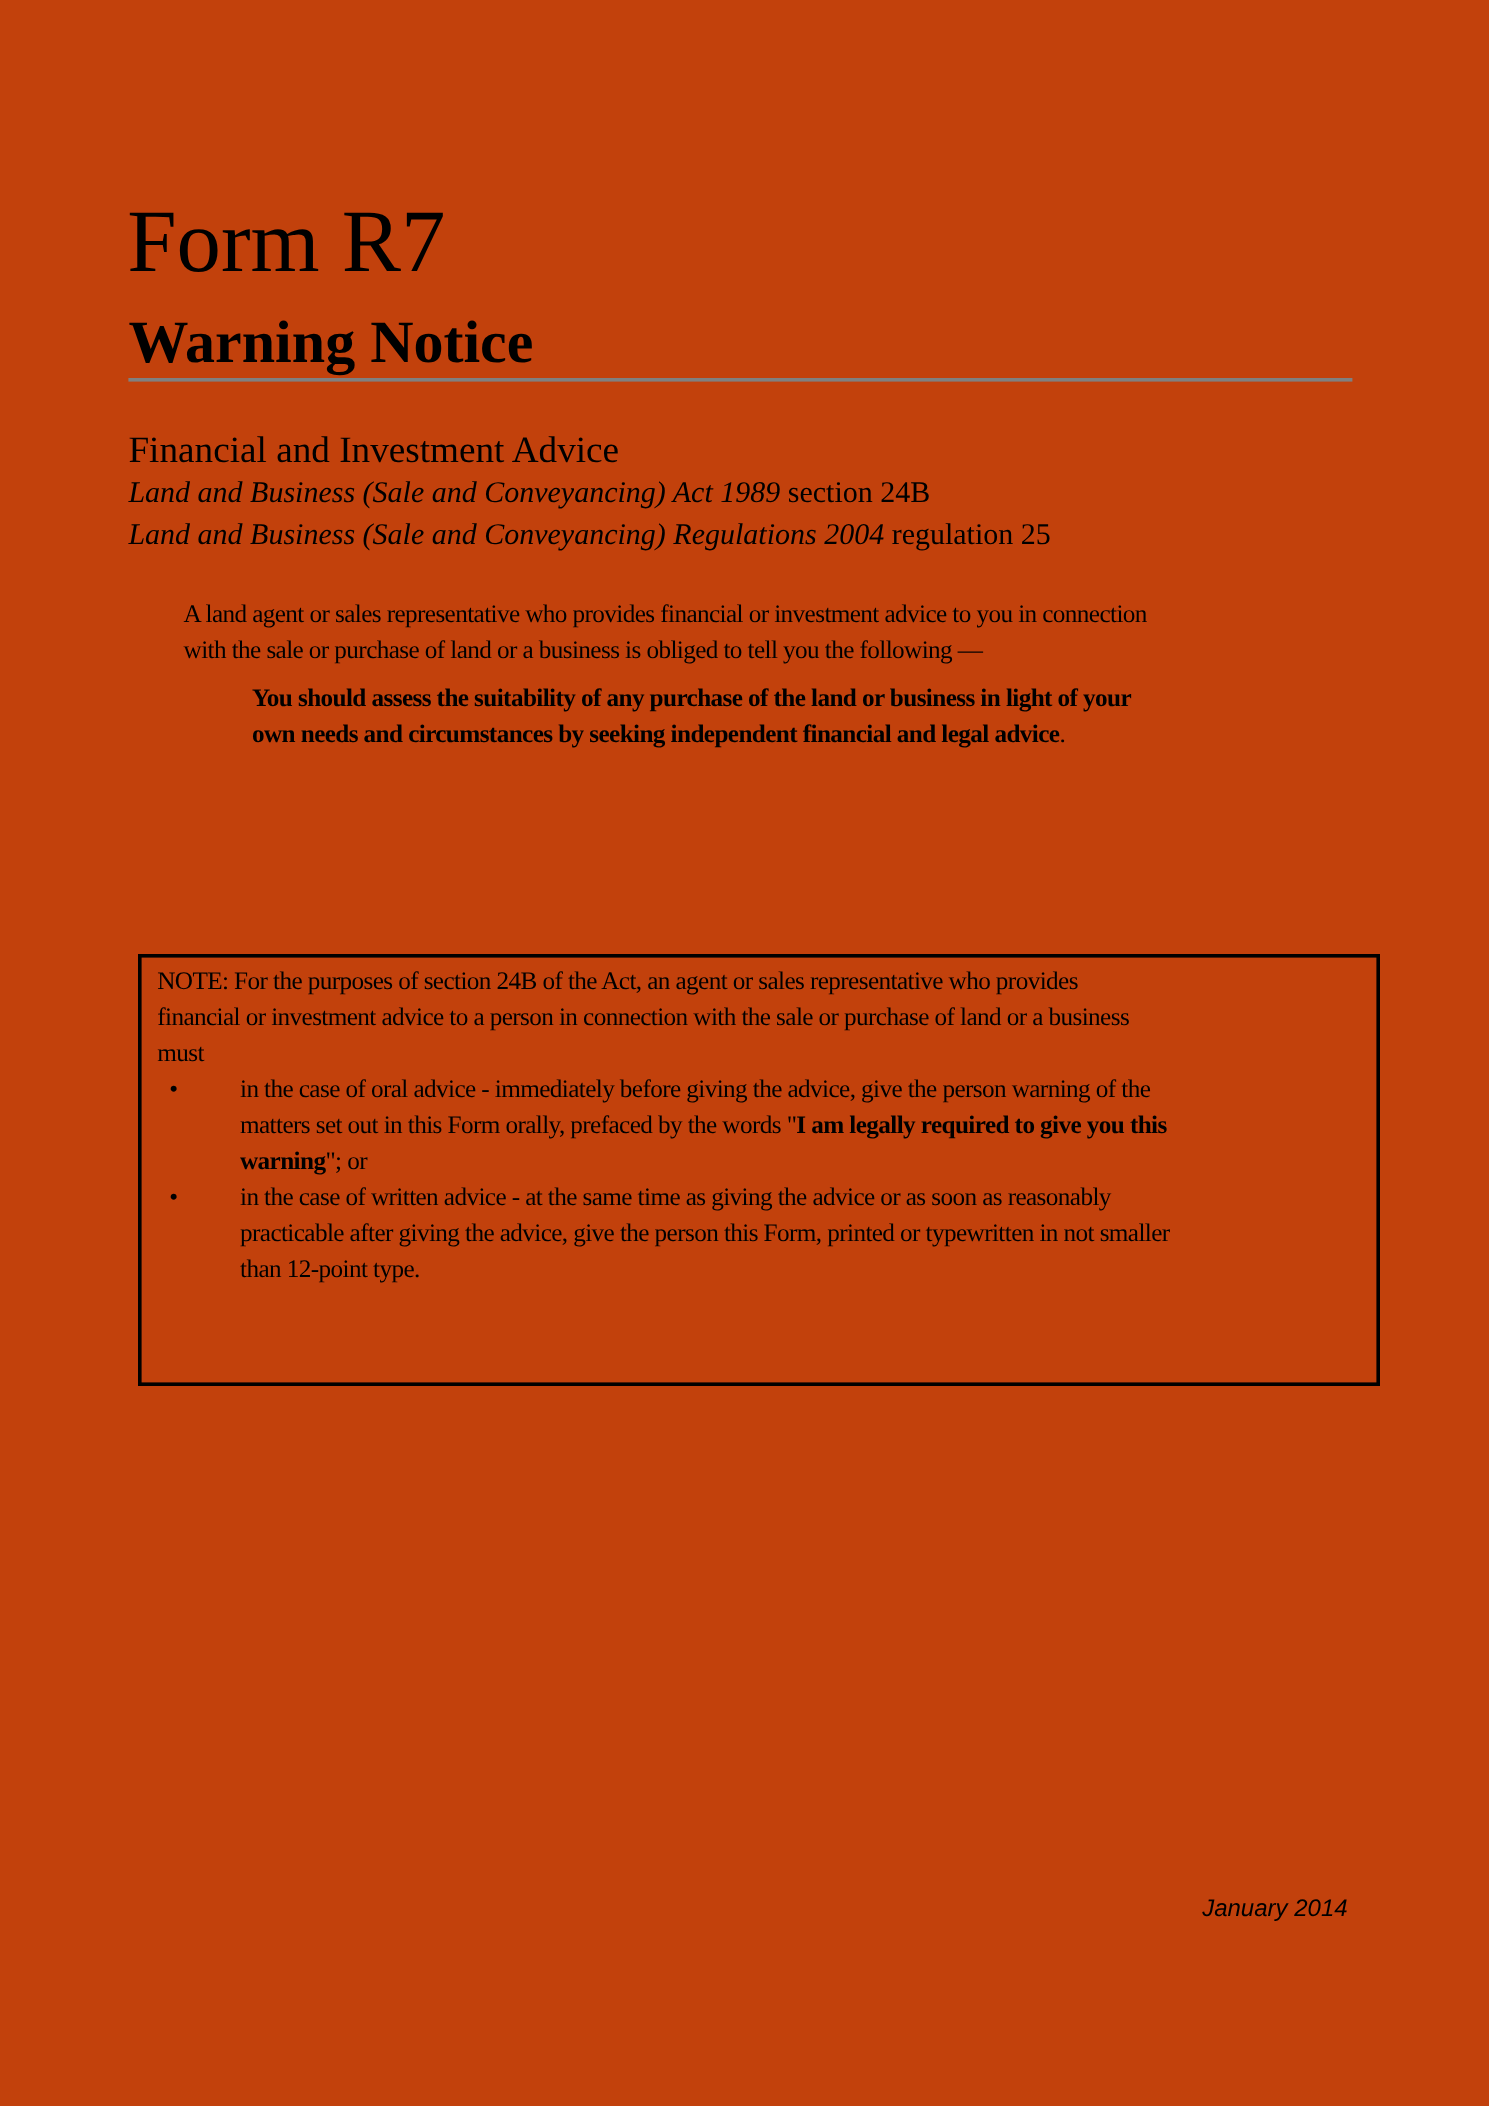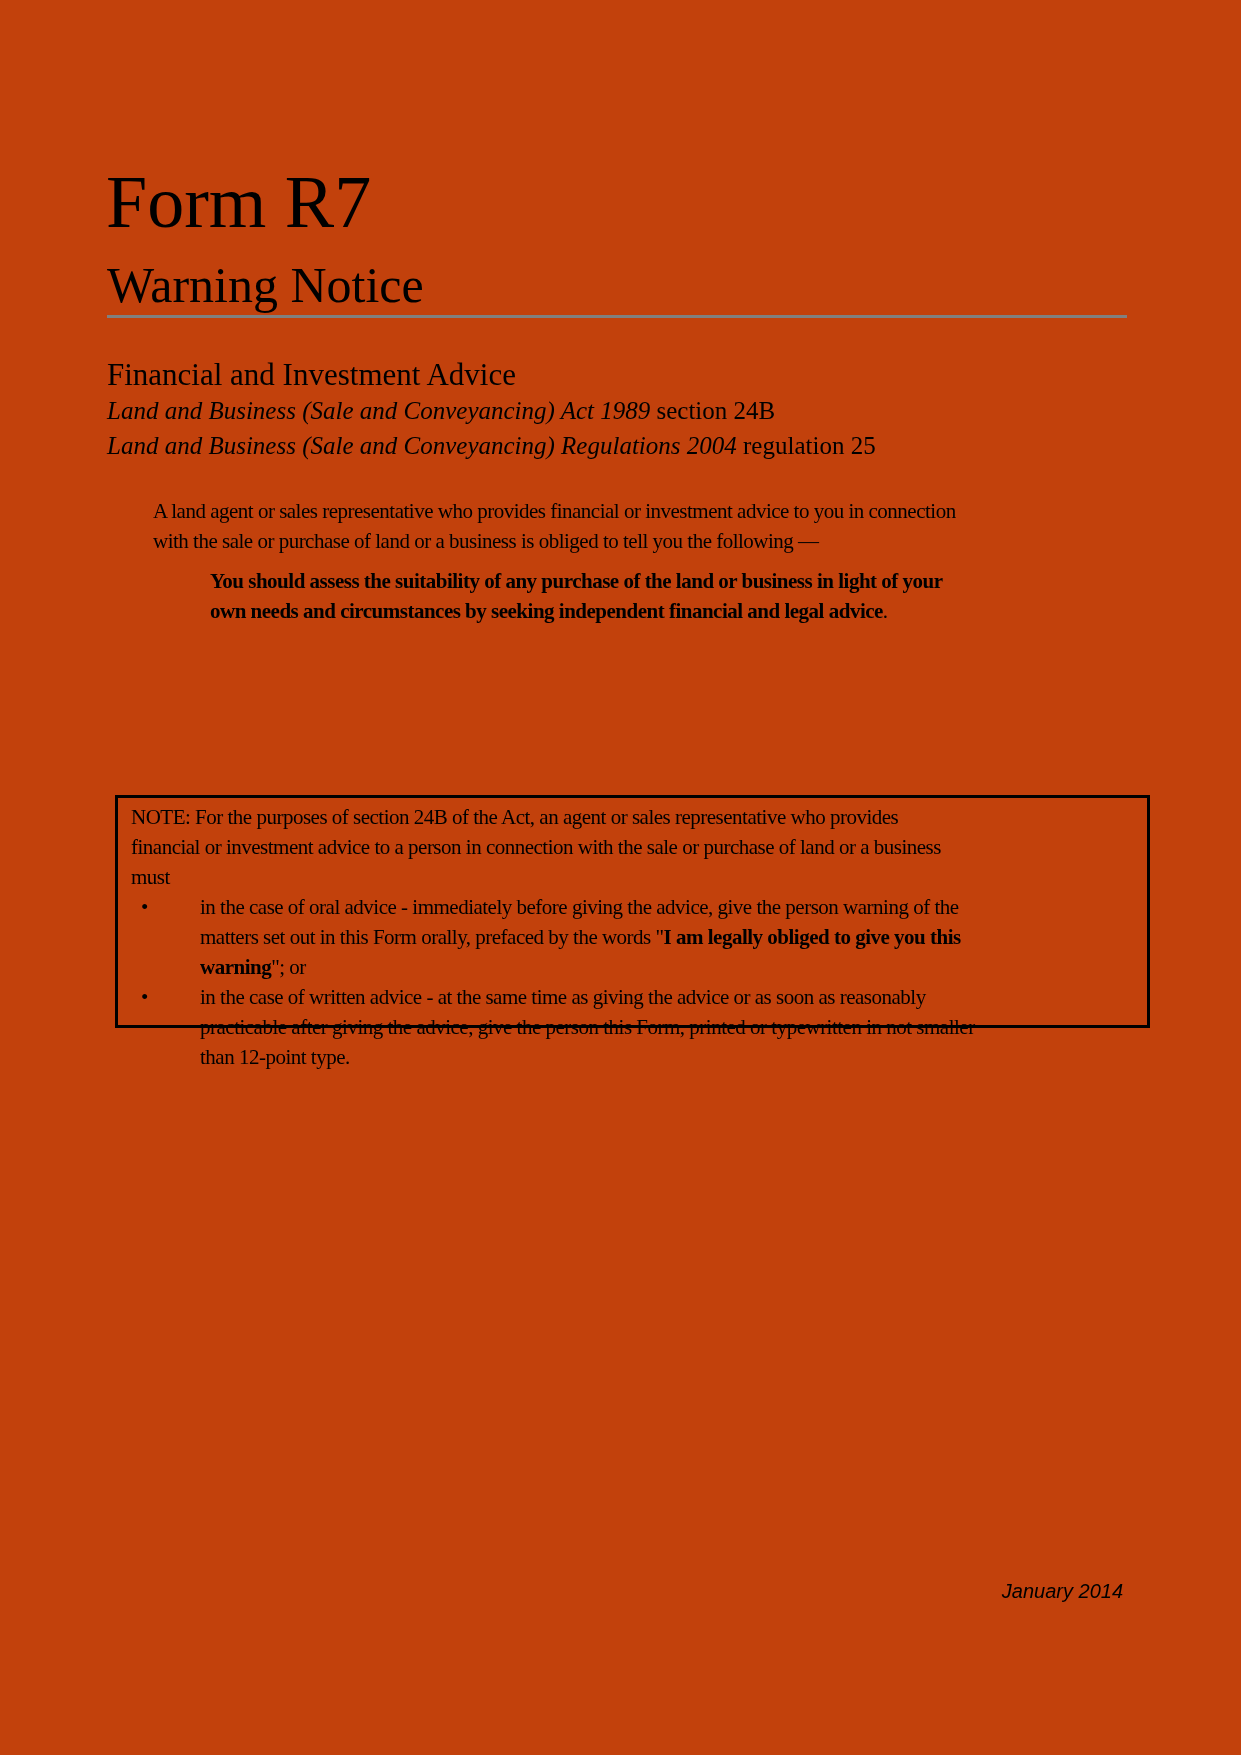--- a/index.html
+++ b/index.html
@@ -25,21 +25,21 @@
     font-weight: 400;
     line-height: 1.05;
     white-space: nowrap;
   }
   .subtitle {
     position: absolute;
     left: 107px;
     top: 259px;
     margin: 0;
     font-size: 50px;
-    font-weight: 400;
+    font-weight: 700;
     line-height: 1.05;
     white-space: nowrap;
   }
   .rule {
     position: absolute;
     left: 107px;
     top: 315px;
     width: 1020px;
     height: 3px;
     background: #808080;
@@ -78,21 +78,21 @@
   .warning {
     position: absolute;
     left: 210px;
     top: 566px;
   }
   .notebox {
     position: absolute;
     left: 115px;
     top: 795px;
     width: 1035px;
-    height: 233px;
+    height: 360px;
     box-sizing: border-box;
     border: 3px solid #000000;
     padding: 4px 8px 0 13px;
   }
   .bullet { display: flex; }
   .dot {
     width: 69px;
     box-sizing: border-box;
     padding-left: 10px;
     flex: 0 0 69px;
@@ -138,21 +138,21 @@
 
   <div class="notebox bodytext">
     <div class="ln">NOTE: For the purposes of section 24B of the Act, an agent or sales representative who provides</div>
     <div class="ln">financial or investment advice to a person in connection with the sale or purchase of land or a business</div>
     <div class="ln">must</div>
 
     <div class="bullet">
       <div class="dot">•</div>
       <div class="btxt">
         <div class="ln">in the case of oral advice - immediately before giving the advice, give the person warning of the</div>
-        <div class="ln"><span>matters set out in this Form orally, prefaced by the words "</span><span class="b">I am legally obliged to give you this</span></div>
+        <div class="ln"><span>matters set out in this Form orally, prefaced by the words "</span><span class="b">I am legally required to give you this</span></div>
         <div class="ln"><span class="b">warning</span><span>"; or</span></div>
       </div>
     </div>
 
     <div class="bullet">
       <div class="dot">•</div>
       <div class="btxt">
         <div class="ln">in the case of written advice - at the same time as giving the advice or as soon as reasonably</div>
         <div class="ln">practicable after giving the advice, give the person this Form, printed or typewritten in not smaller</div>
         <div class="ln">than 12-point type.</div>

